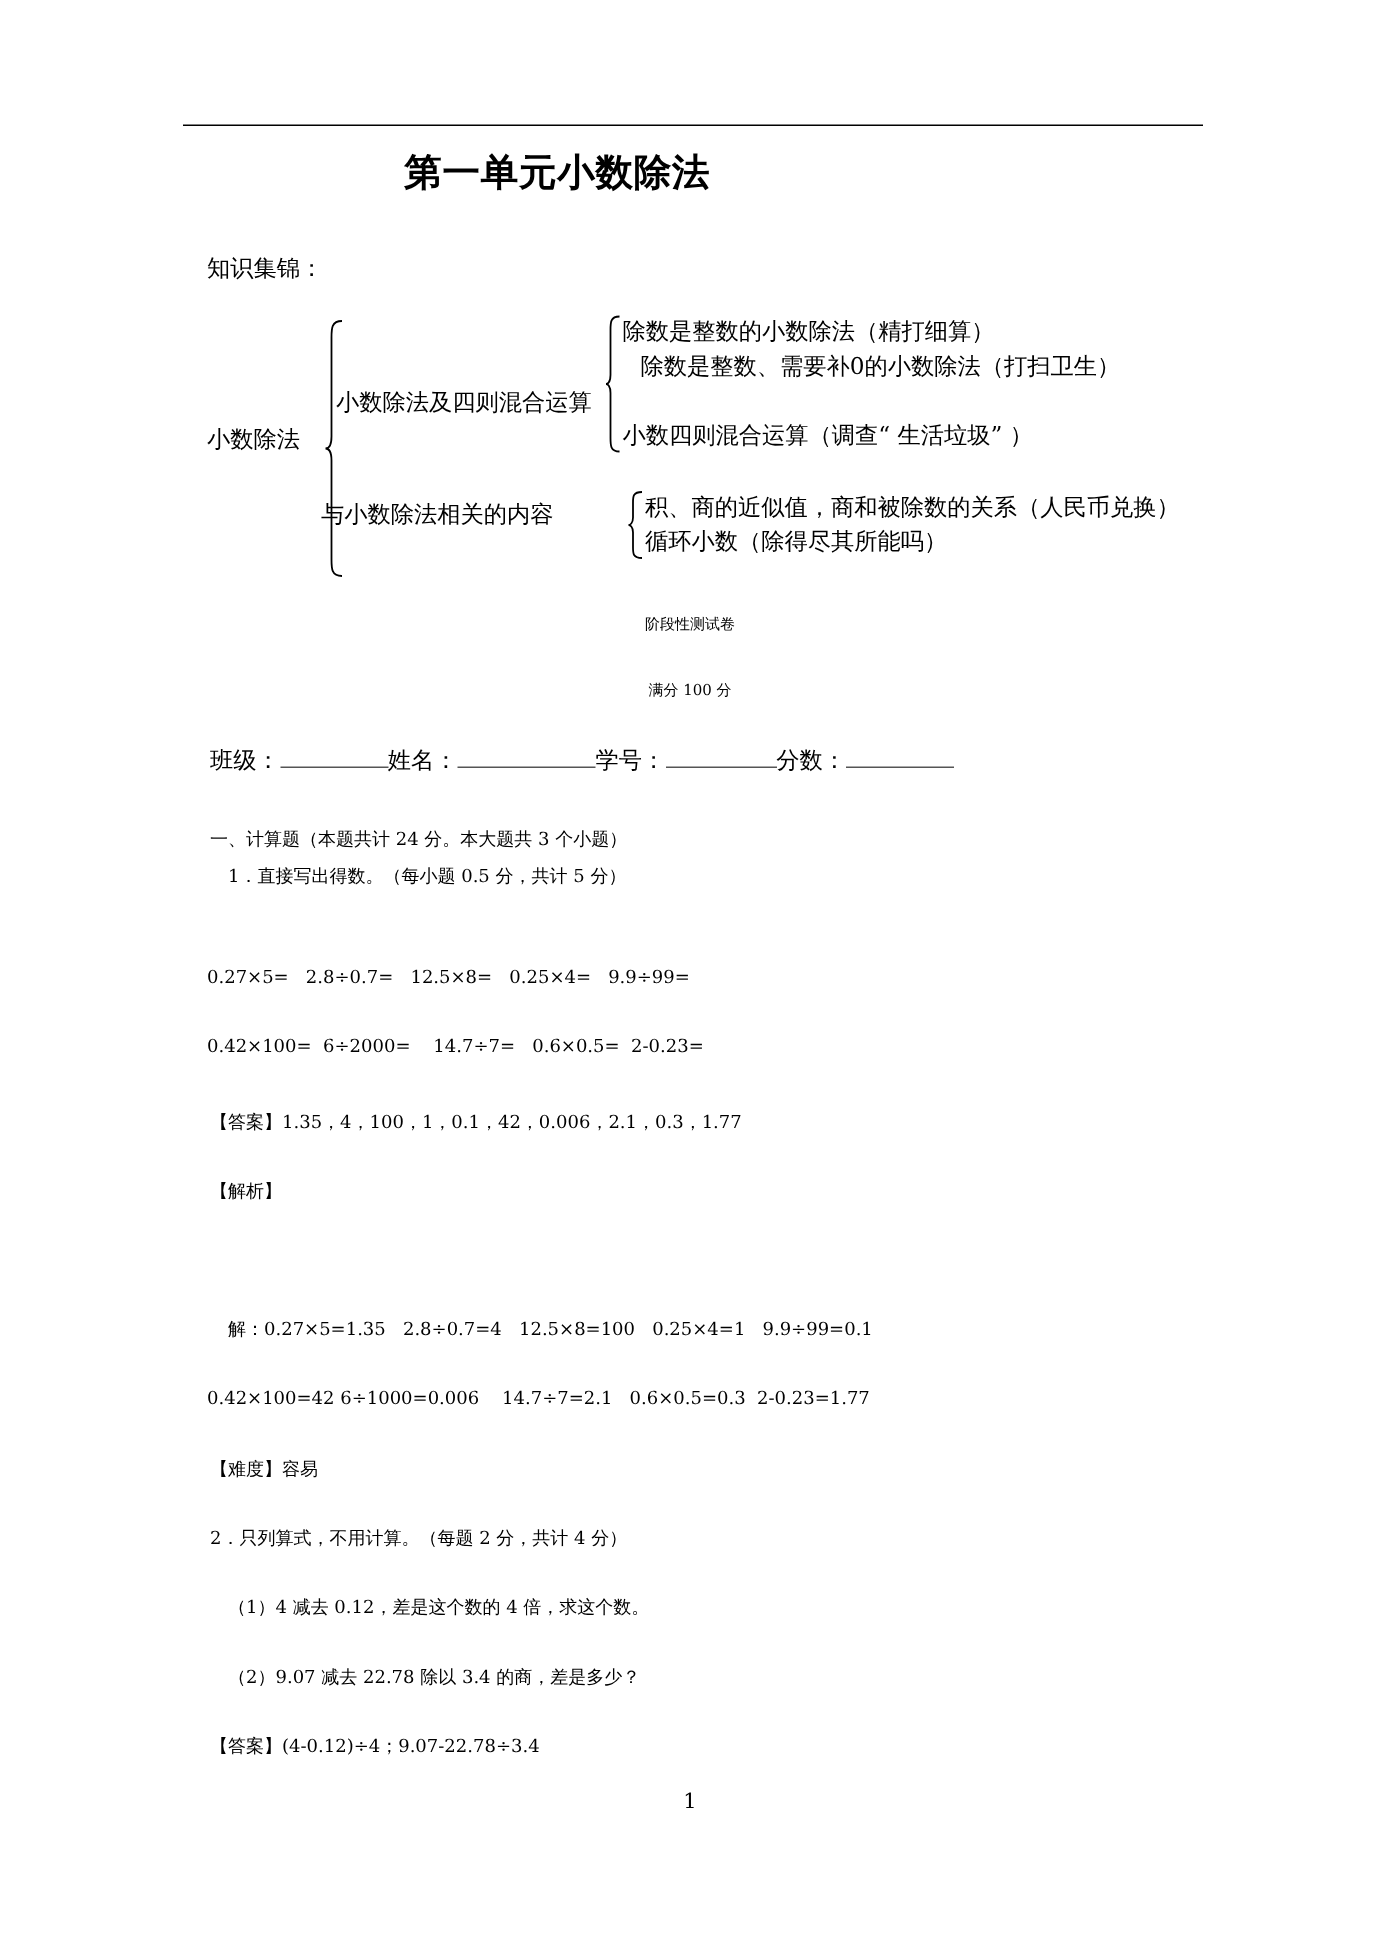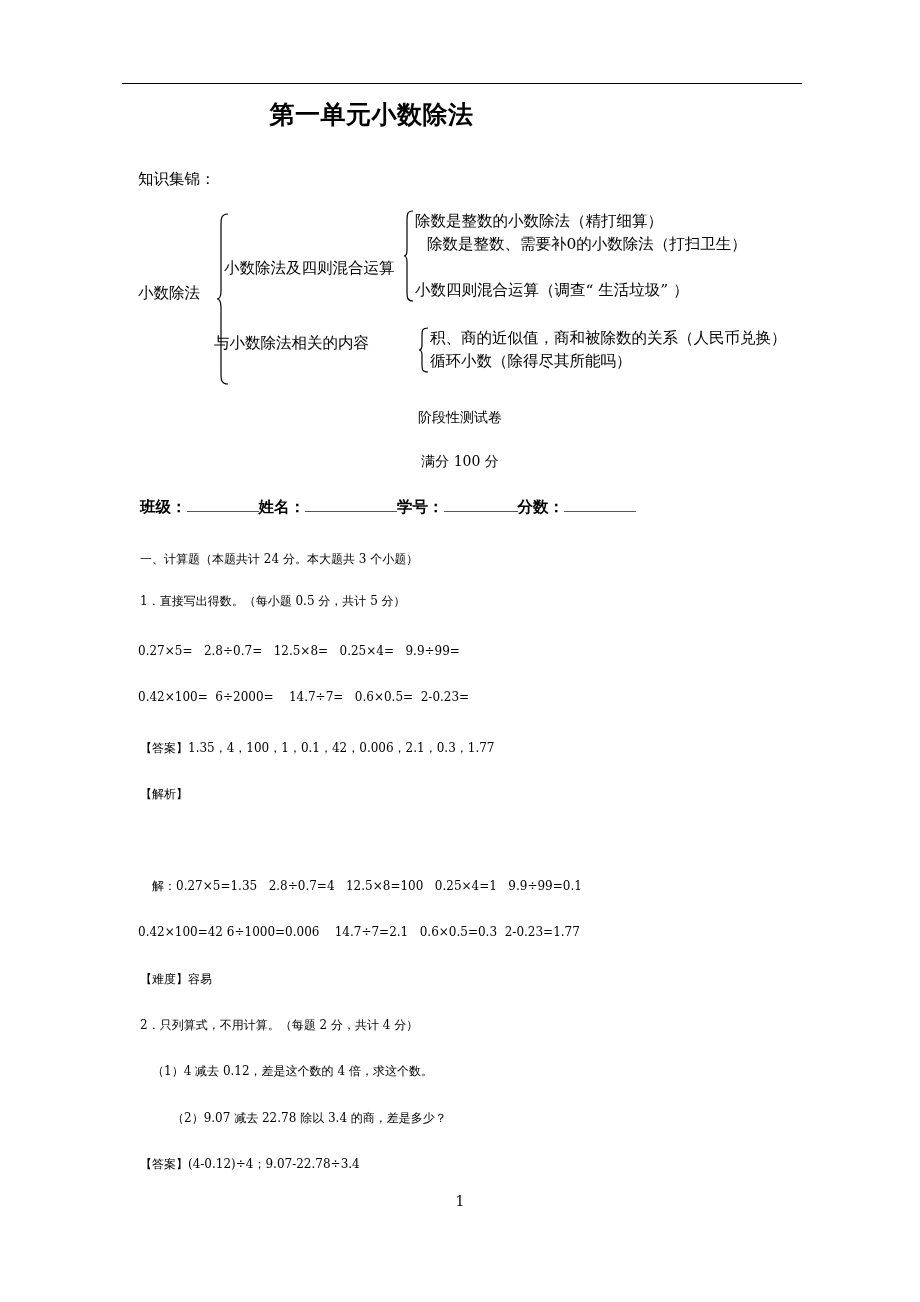--- a/index.html
+++ b/index.html
@@ -87,29 +87,28 @@
     font-size: 15.5px;
     line-height: 1;
   }
 
   
   .center-line {
     position: absolute;
     left: 0;
     width: 920px;
     text-align: center;
-    font-size: 14px;
+    font-size: 10px;
   }
   .info-line {
     position: absolute;
     left: 140px;
     top: 497px;
     font-size: 15.5px;
     white-space: pre;
-    font-weight: bold;
   }
   .blank {
     display: inline-block;
     border-bottom: 1px solid #555;
     vertical-align: baseline;
   }
   .b1 { width: 72px; }
   .b2 { width: 92px; }
   .b3 { width: 74px; }
   .b4 { width: 72px; }
@@ -180,37 +179,37 @@
 
   </div>
 
   <div class="center-line" style="top:409px;">阶段性测试卷</div>
   <div class="center-line" style="top:453px;">满分 100 分</div>
 
   <div class="info-line"><span>班级：</span><span class="blank b1"></span><span>姓名：</span><span class="blank b2"></span><span>学号：</span><span class="blank b3"></span><span>分数：</span><span class="blank b4"></span></div>
 
   <div class="bodyline" style="top:551px;">一、计算题（本题共计 24 分。本大题共 3 个小题）</div>
 
-  <div class="bodyline" style="top:593px;"><span>1．</span><span>直接写出得数。（每小题 0.5 分，共计 5 分）</span></div>
+  <div class="bodyline" style="top:576px;margin-left:12px;"><span>1．</span><span>直接写出得数。（每小题 0.5 分，共计 5 分）</span></div>
 
   <div class="bodyline calc" style="top:644px;">0.27×5=   2.8÷0.7=   12.5×8=   0.25×4=   9.9÷99=</div>
   <div class="bodyline calc" style="top:690px;">0.42×100=  6÷2000=    14.7÷7=   0.6×0.5=  2-0.23=</div>
 
   <div class="bodyline" style="top:740px;"><span>【答案】</span><span>1.35，4，100，1，0.1，42，0.006，2.1，0.3，1.77</span></div>
 
   <div class="bodyline" style="top:786px;">【解析】</div>
 
 
   <div class="bodyline solve" style="top:878px;">解：0.27×5=1.35   2.8÷0.7=4   12.5×8=100   0.25×4=1   9.9÷99=0.1</div>
   <div class="bodyline calc" style="top:925px;">0.42×100=42 6÷1000=0.006    14.7÷7=2.1   0.6×0.5=0.3  2-0.23=1.77</div>
 
   <div class="bodyline" style="top:971px;"><span>【难度】</span><span>容易</span></div>
 
   <div class="bodyline" style="top:1017px;"><span>2．</span><span>只列算式，不用计算。（每题 2 分，共计 4 分）</span></div>
 
   <div class="bodyline indent" style="top:1063px;">（1）4 减去 0.12，差是这个数的 4 倍，求这个数。</div>
-  <div class="bodyline indent" style="top:1110px;margin-left:20px;">（2）9.07 减去 22.78 除以 3.4 的商，差是多少？</div>
+  <div class="bodyline indent" style="top:1110px;">（2）9.07 减去 22.78 除以 3.4 的商，差是多少？</div>
 
   <div class="bodyline" style="top:1156px;"><span>【答案】</span><span>(4-0.12)÷4；9.07-22.78÷3.4</span></div>
 
   <div class="page-num">1</div>
 
 </div>
 
 </body></html>

